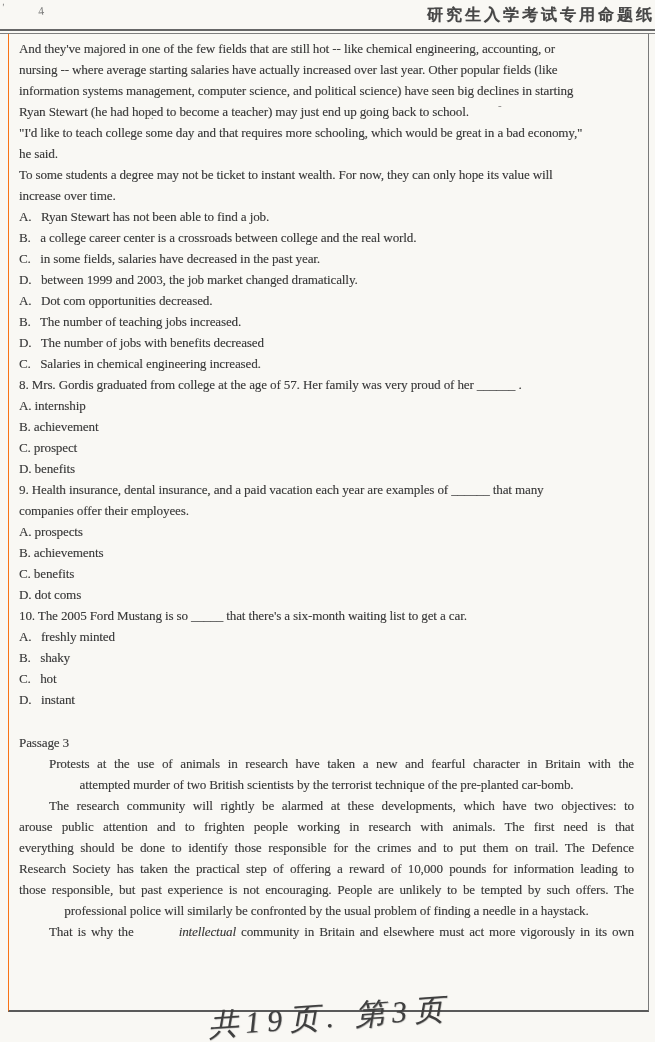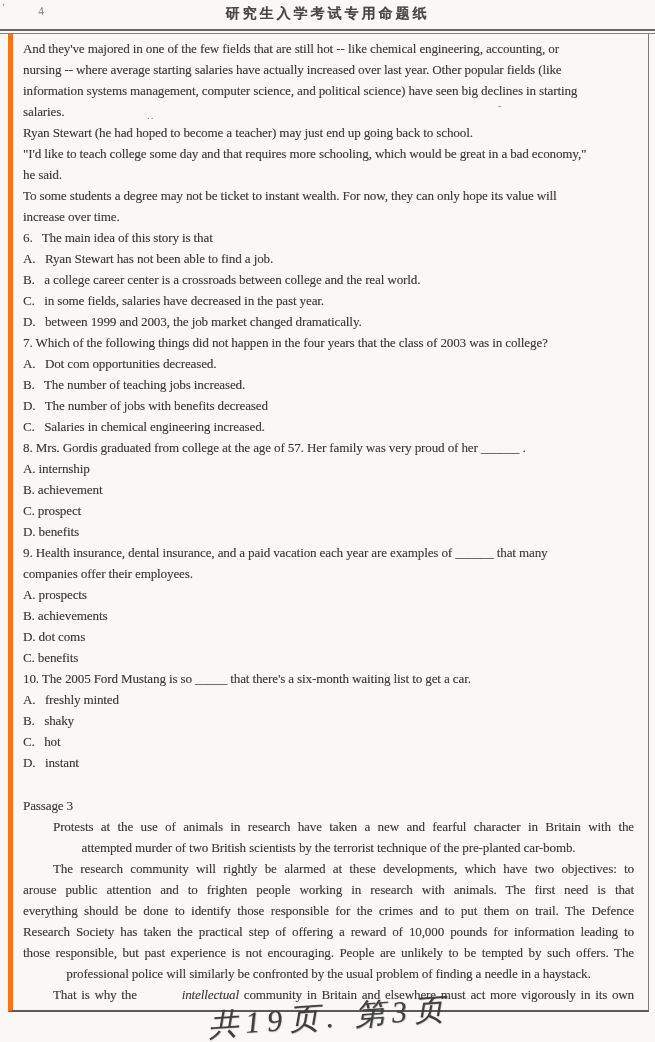--- a/index.html
+++ b/index.html
@@ -5,31 +5,31 @@
   html,body { margin:0; padding:0; }
   body {
     width:655px; height:1042px; position:relative; overflow:hidden;
     background:#f9f8f4;
     font-family:"Liberation Serif", serif;
     color:#3b3b3b;
     -webkit-font-smoothing:antialiased;
   }
   .page { position:absolute; inset:0; }
   .header-title {
-    display:block; text-align:center; margin-top:5px;
-    font-size:14px; font-weight:bold; letter-spacing:3px; color:#474747;
+    display:block; text-align:right; margin-top:5px;
+    font-size:16px; font-weight:bold; letter-spacing:3px; color:#474747;
     text-shadow:0.4px 0.4px 0.6px rgba(70,70,70,0.45);
   }
   .rule-double { position:absolute; top:29px; left:0; right:0; }
   .rule-double .r1 { height:2px; background:#4e4e4e; opacity:0.85; }
   .rule-double .r2 { height:1px; background:#606060; margin-top:2px; opacity:0.8; }
 
   .content-box {
     position:absolute; left:8px; right:6px; top:34px; height:972px;
-    border-left:5px solid #f97316;
+    border-left:1px solid #f97316;
     border-right:1px solid #7a7a7a;
     border-bottom:2px solid #5a5a5a;
     padding:4px 14px 0 10px;
     text-shadow:0.3px 0.3px 0.5px rgba(60,60,60,0.38);
     overflow:hidden;
   }
   .line {
     height:21px; line-height:21px; font-size:13px;
     white-space:pre; letter-spacing:-0.1px;
   }
@@ -69,44 +69,37 @@
     <div class="r1"></div>
       <div class="r2"></div>
   </div>
 
   <div class="content-box">
 
     <div>
         <div class="line">And they've majored in one of the few fields that are still hot -- like chemical engineering, accounting, or</div>
         <div class="line">nursing -- where average starting salaries have actually increased over last year. Other popular fields (like</div>
         <div class="line">information systems management, computer science, and political science) have seen big declines in starting</div>
-        <div class="line">salaries.</div>
         <div class="line">Ryan Stewart (he had hoped to become a teacher) may just end up going back to school.</div>
         <div class="line">"I'd like to teach college some day and that requires more schooling, which would be great in a bad economy,"</div>
         <div class="line">he said.</div>
         <div class="line">To some students a degree may not be ticket to instant wealth. For now, they can only hope its value will</div>
         <div class="line">increase over time.</div>
       </div>
 
     <div>
       <div>
-          <div class="line">6.   The main idea of this story is that</div>
-        </div>
-      <div>
           <div class="line">A.   Ryan Stewart has not been able to find a job.</div>
           <div class="line">B.   a college career center is a crossroads between college and the real world.</div>
           <div class="line">C.   in some fields, salaries have decreased in the past year.</div>
           <div class="line">D.   between 1999 and 2003, the job market changed dramatically.</div>
         </div>
     </div>
 
     <div>
-      <div>
-          <div class="line">7. Which of the following things did not happen in the four years that the class of 2003 was in college?</div>
-        </div>
       <div>
           <div class="line">A.   Dot com opportunities decreased.</div>
           <div class="line">B.   The number of teaching jobs increased.</div>
           <div class="line">D.   The number of jobs with benefits decreased</div>
           <div class="line">C.   Salaries in chemical engineering increased.</div>
         </div>
     </div>
 
     <div>
       <div>
@@ -121,22 +114,22 @@
     </div>
 
     <div>
       <div>
           <div class="line">9. Health insurance, dental insurance, and a paid vacation each year are examples of ______ that many</div>
           <div class="line">companies offer their employees.</div>
         </div>
       <div>
           <div class="line">A. prospects</div>
           <div class="line">B. achievements</div>
+          <div class="line">C. benefits</div>
           <div class="line">D. dot coms</div>
-          <div class="line">C. benefits</div>
         </div>
     </div>
 
     <div>
       <div>
           <div class="line">10. The 2005 Ford Mustang is so _____ that there's a six-month waiting list to get a car.</div>
         </div>
       <div>
           <div class="line">A.   freshly minted</div>
           <div class="line">B.   shaky</div>

